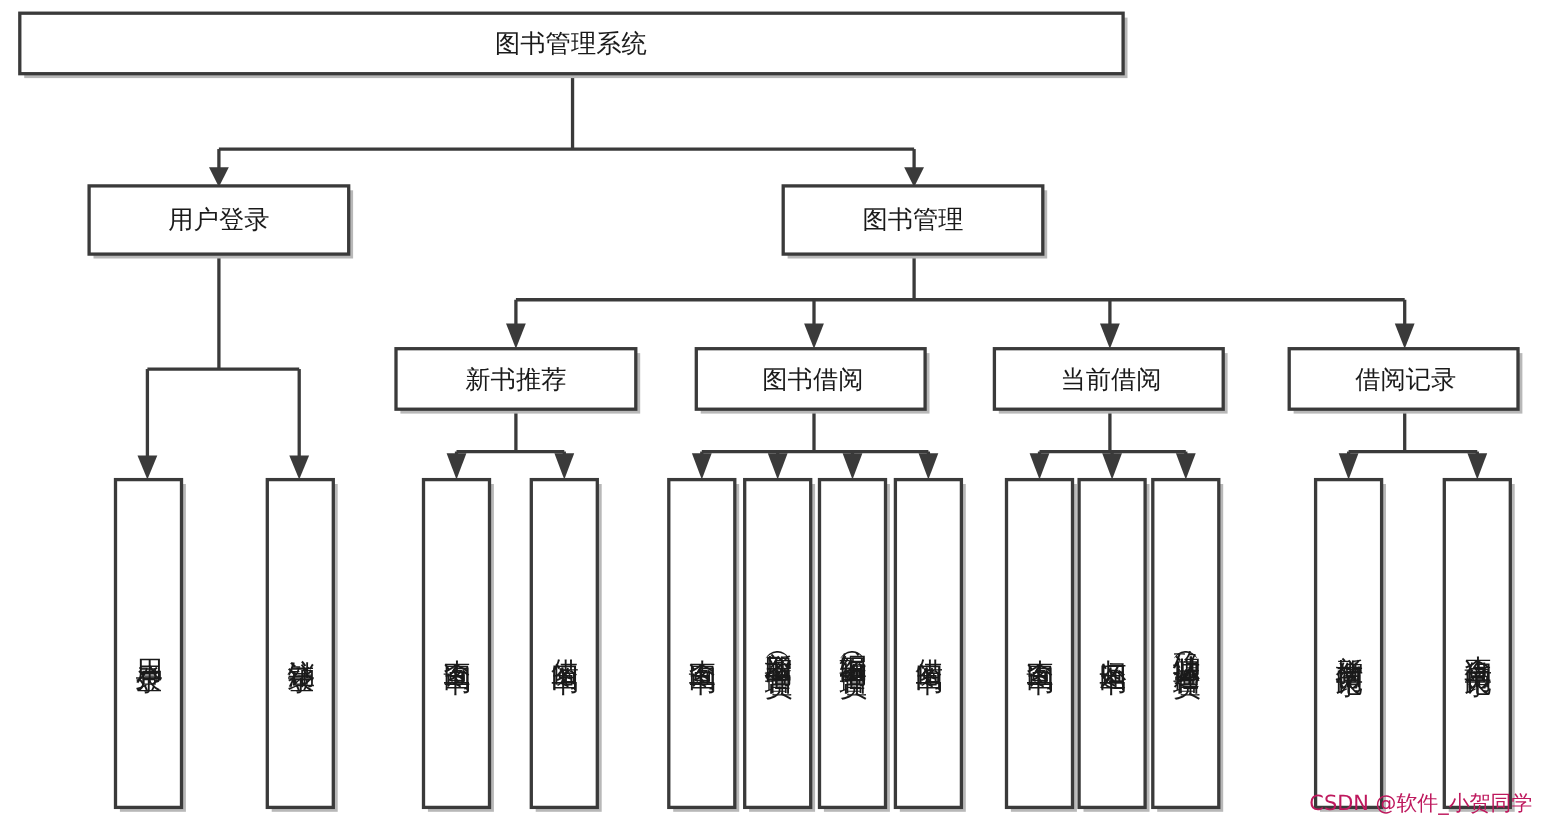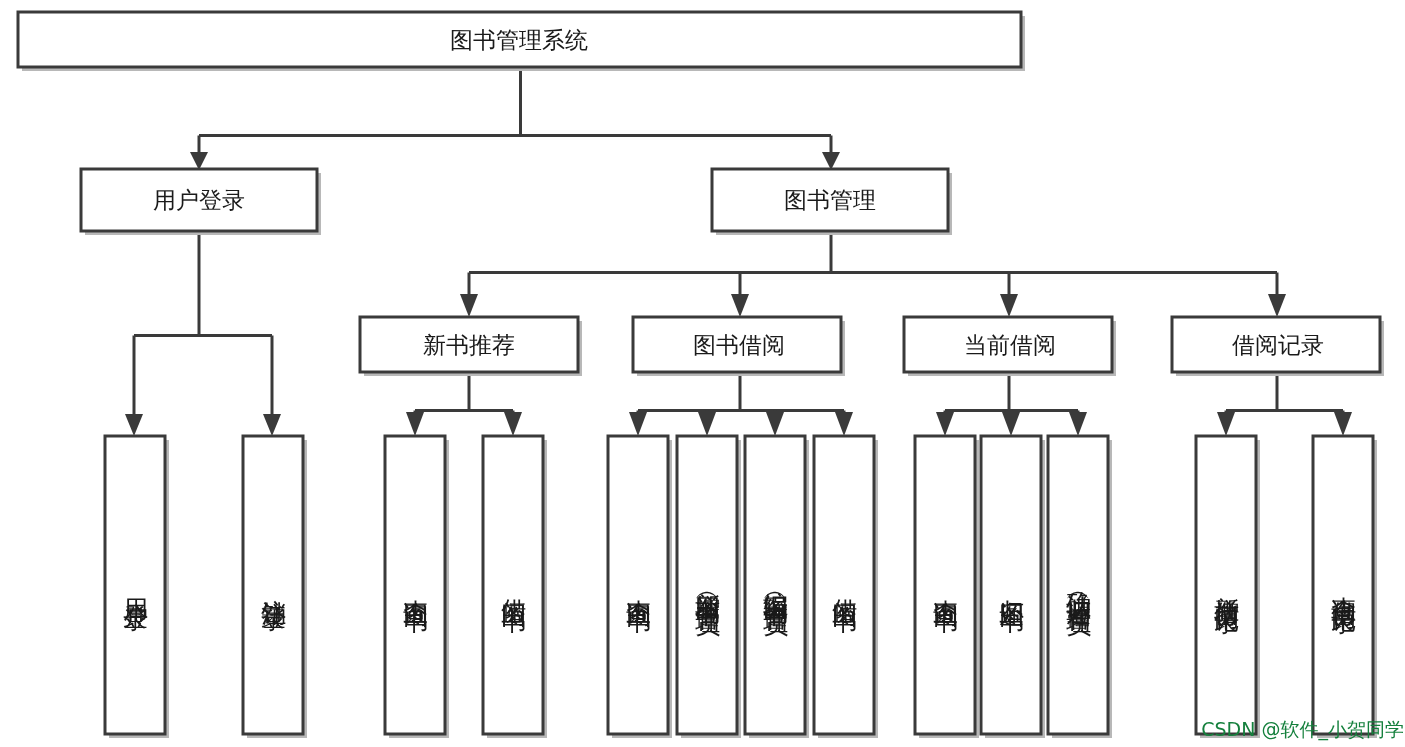--- a/index.html
+++ b/index.html
@@ -59,25 +59,25 @@
     font-size: 25px;
     line-height: 1.06;
     color: #1a1a1a;
     letter-spacing: 3px;
     white-space: nowrap;
     text-align: center;
     pointer-events: none;
   }
   #watermark {
     position: absolute;
-    right: 1px;
+    right: 12px;
     bottom: 4px;
     font-family: "DejaVu Sans", "Liberation Sans", sans-serif;
     font-size: 19px;
-    color: #15803d;
+    color: #be185d;
     white-space: nowrap;
   }
 </style>
 </head>
 <body>
 
 <div id="diagram-root">
 
   <svg class="flow" viewBox="0 0 1405 747" xmlns="http://www.w3.org/2000/svg">
 

